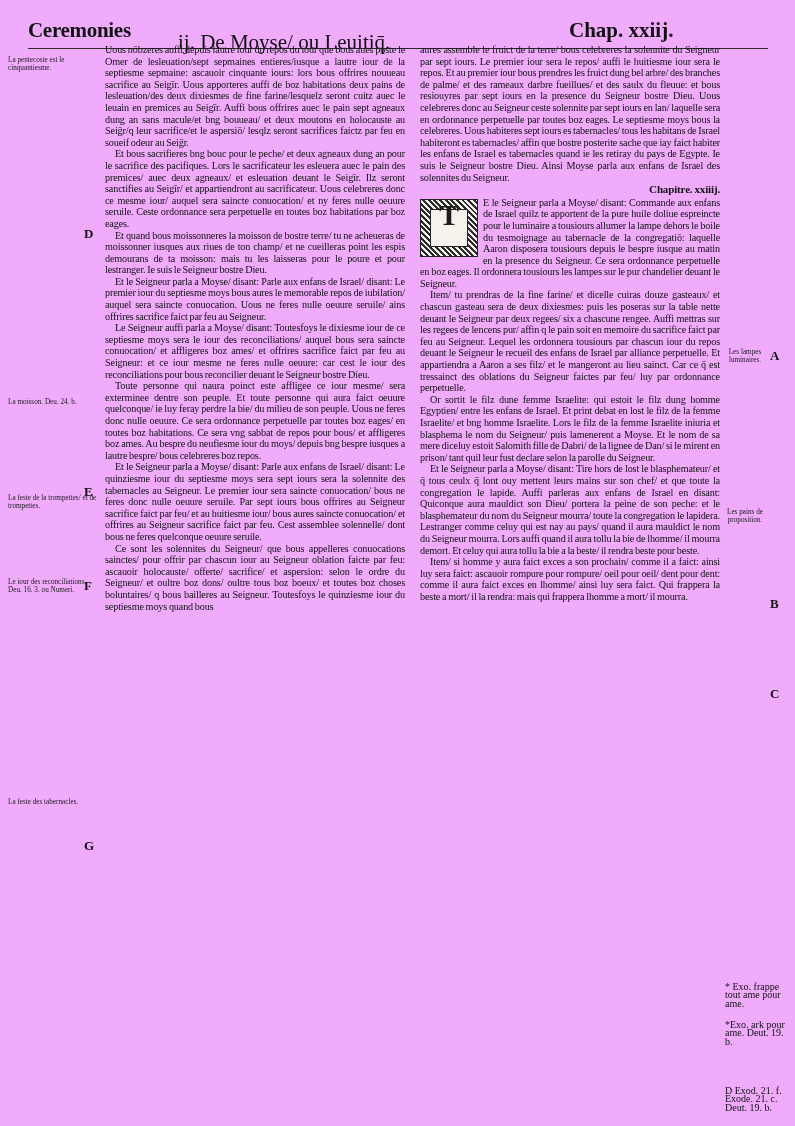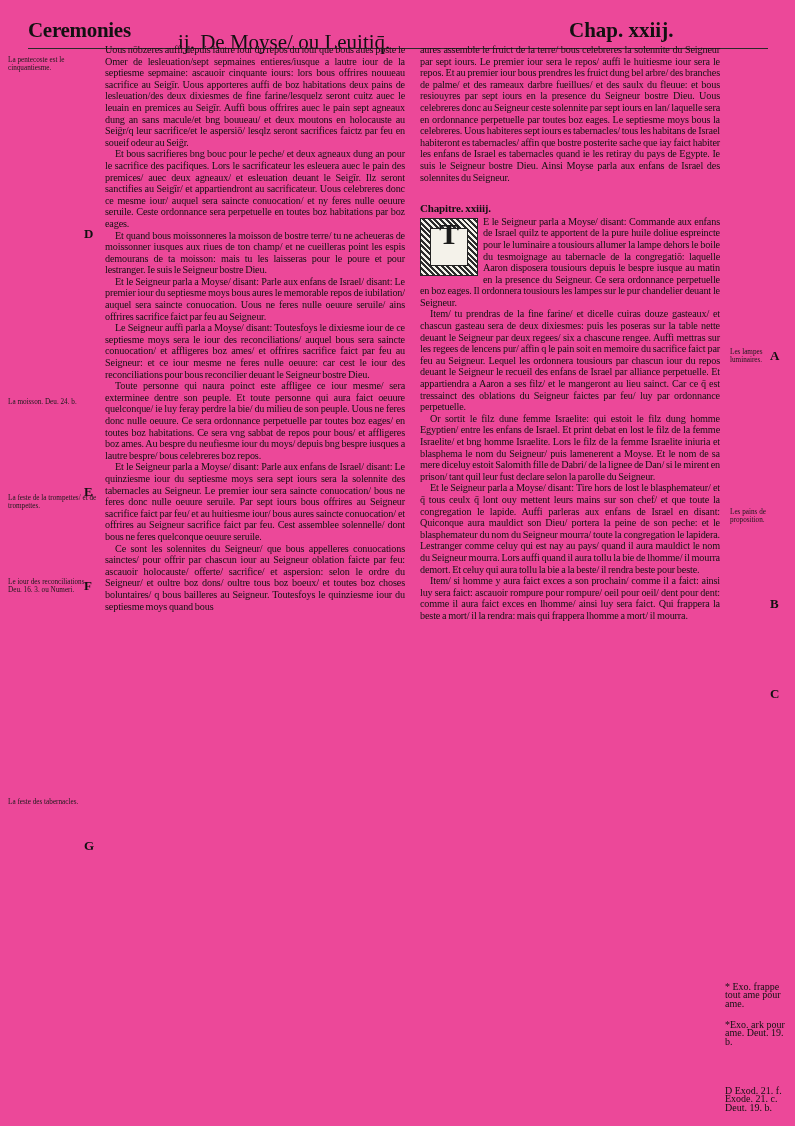--- a/index.html
+++ b/index.html
@@ -1,54 +1,54 @@
 <!DOCTYPE html>
 <html><head>
 <meta charset="utf-8">
 <style>
   html,body{margin:0;padding:0;background:#ffffff;}
   body{width:795px;height:1126px;font-family:"Liberation Serif",serif;color:#111;}
-  .page{position:relative;width:795px;height:1126px;overflow:hidden;background:#ec4899;}
+  .page{position:relative;width:795px;height:1126px;overflow:hidden;background:#f0abfc;}
 
   
   .header{position:absolute;top:18px;left:28px;width:740px;height:30px;}
   .hdr-left{position:absolute;left:0;top:0;font-size:21px;font-weight:bold;letter-spacing:-.3px;}
   .hdr-mid{position:absolute;left:150px;top:0;font-size:21px;font-weight:normal;margin-top:12px;}
   .hdr-right{position:absolute;left:525px;top:0;font-size:21px;font-weight:bold;margin-left:16px;}
   .hdr-rule{position:absolute;left:0;top:30px;width:740px;height:1px;background:#2a2a2a;}
 
   
   .col{position:absolute;top:44px;font-size:10.2px;line-height:11.6px;text-align:justify;
        font-family:"Liberation Serif",serif;letter-spacing:-.15px;word-spacing:-.6px;}
   .col-left{left:105px;width:300px;}
   .col-right{left:420px;width:300px;}
 
   .col p{margin:0 0 0 0;text-indent:10px;}
   .col p.noind{text-indent:0;}
 
   
   .gloss{position:absolute;left:8px;width:92px;font-size:7.2px;line-height:8.2px;
          font-family:"Liberation Serif",serif;color:#1a1a1a;}
-  .gloss-r{position:absolute;left:730px;width:66px;font-size:7.2px;line-height:8.2px;color:#1a1a1a;}
+  .gloss-r{position:absolute;left:712px;width:66px;font-size:7.2px;line-height:8.2px;color:#1a1a1a;text-align:center;}
 
   
   .mark{position:absolute;font-size:13px;font-weight:bold;font-family:"Liberation Serif",serif;}
 
   
   .initial{float:left;width:56px;height:56px;margin:2px 5px 1px 0;
            border:1px solid #222;background:
              repeating-linear-gradient(45deg,#2c2c2c 0 2px,#f4f2ea 2px 4px);
            position:relative;}
   .initial:after{content:"";position:absolute;left:9px;top:9px;right:9px;bottom:9px;
            background:#f4f2ea;border:1px solid #222;}
   .initial:before{content:"T";position:absolute;left:0;right:0;top:9px;text-align:center;
            font-size:30px;font-weight:bold;color:#1b1b1b;z-index:2;
            font-family:"Liberation Serif",serif;}
 
-  .chaphead{font-weight:bold;font-size:11px;text-align:left;display:block;margin:20px 0 1px 0;}
+  .chaphead{font-weight:bold;font-size:11px;text-align:right;display:block;margin:1px 0 1px 0;}
   .bot-r{position:absolute;right:6px;bottom:14px;width:64px;font-size:10px;line-height:8.4px;}
 </style>
 </head>
 <body>
 
 <div class="page">
 
   <div class="header">
     <div class="hdr-left">Ceremonies</div>
     <div class="hdr-mid">ij. De Moyse/ ou Leuitiq̄.</div>

